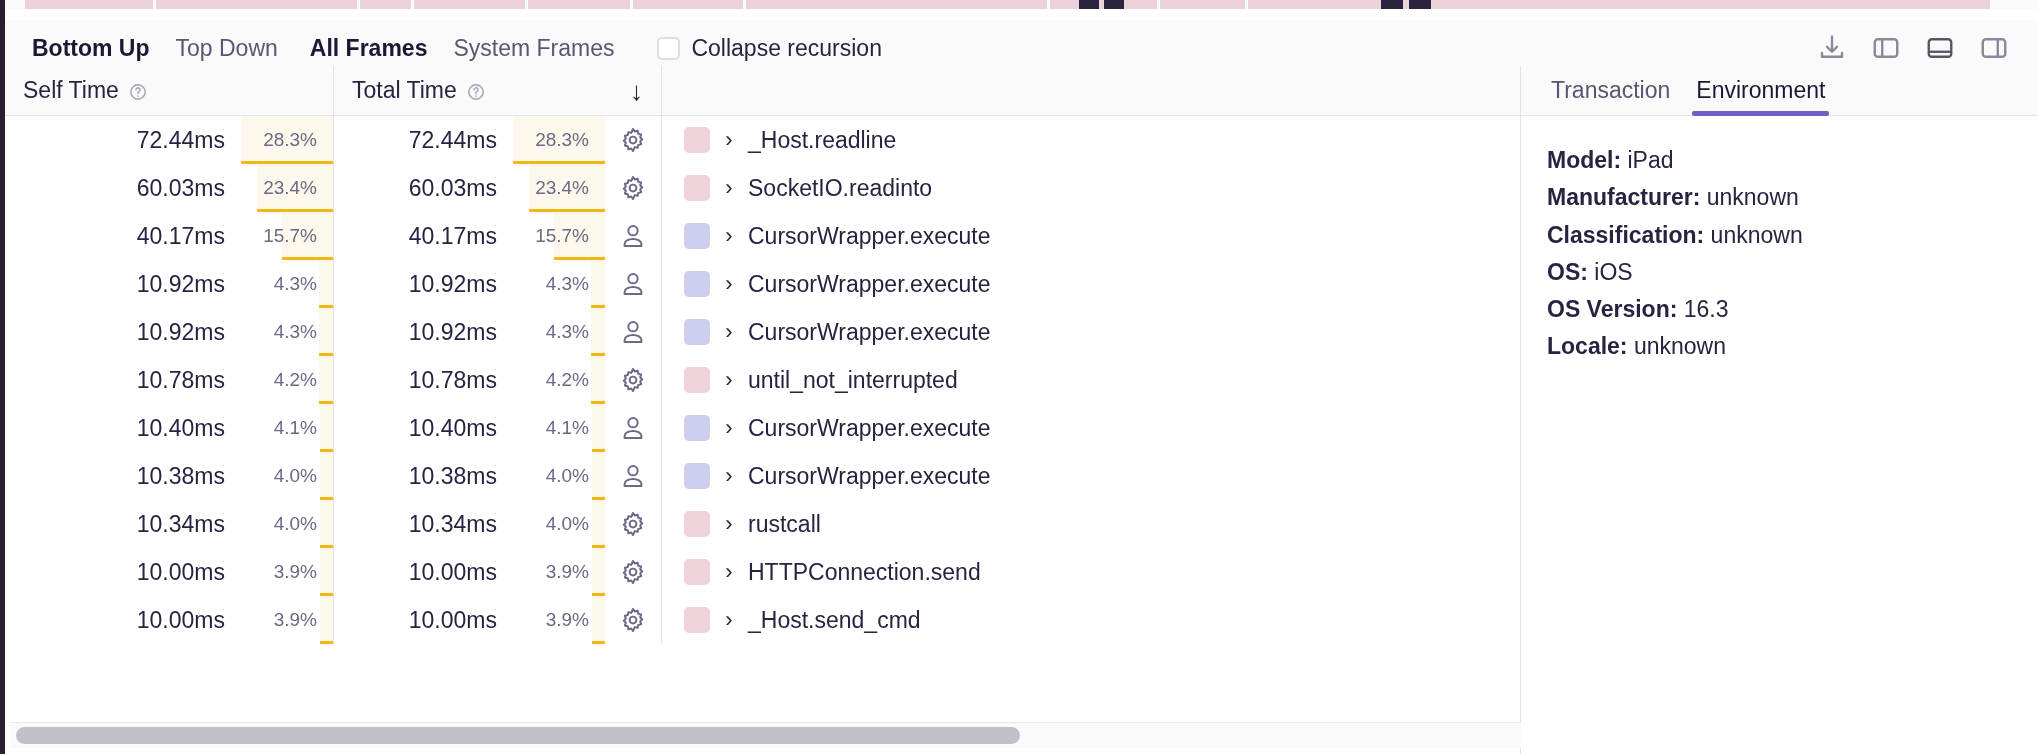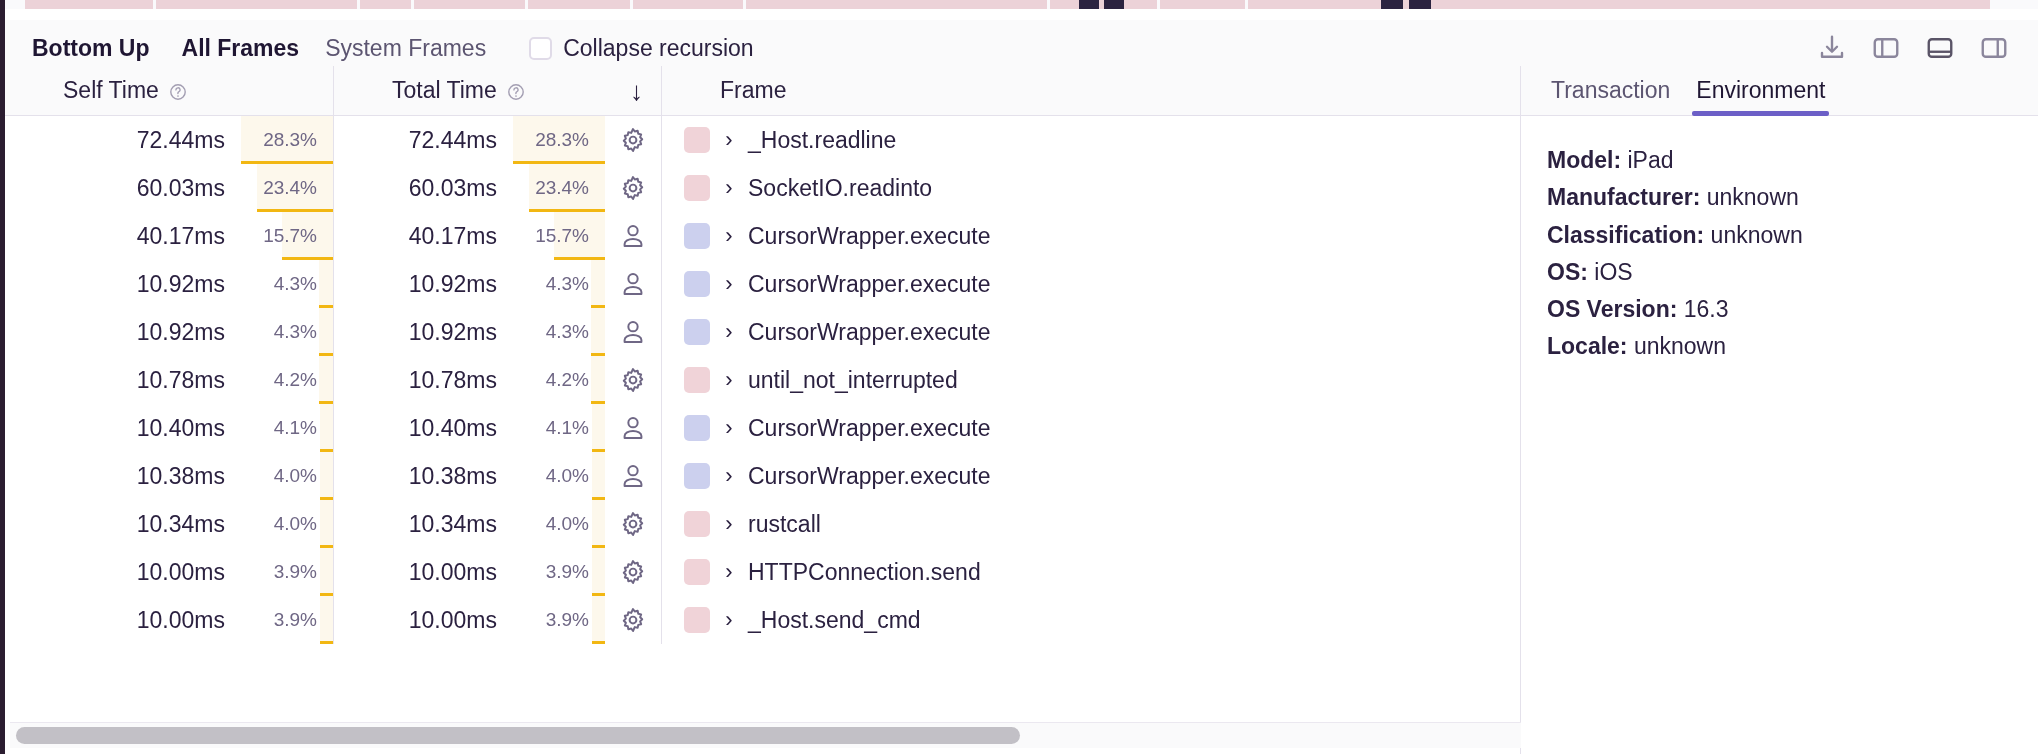--- a/index.html
+++ b/index.html
@@ -127,21 +127,21 @@
     display: flex; align-items: center;
     font-size: 23px; color: #2b2140;
     border-right: 1px solid #e4e1eb;
     padding: 0 18px;
     cursor: pointer;
     position: relative;
   }
   .th.self  { width: 329px; }
   .th.total { width: 328px; text-align: right; }
   .th.frame { flex: 1; border-right: none; }
-  .th-label { white-space: nowrap; margin-left: 40px; }
+  .th-label { white-space: nowrap; }
   .qmark {
     margin-left: 9px;
     width: 20px; height: 20px;
     flex: none;
   }
   .sort-arrow { margin-left: auto; color: #2b2140; font-size: 26px; line-height: 1; }
 
   
   .tbody { flex: 1; position: relative; overflow: hidden; }
   .row { display: flex; height: 48px; align-items: stretch; }
@@ -287,20 +287,23 @@
     <div class="fblk" style="left:1099px;width:20px;"></div>
     <div class="fblk" style="left:1376px;width:22px;"></div>
     <div class="fblk" style="left:1404px;width:22px;"></div>
     <div class="fgap" style="left:1985px;width:53px;"></div>
   </div>
 
   <div class="toolbar">
     <div class="tabs">
       <div class="tab active">
         <span>Bottom Up</span>
+      </div>
+      <div class="tab">
+        <span>Top Down</span>
       </div>
       <div class="tab-gap"></div>
       <div class="tab active">
         <span>All Frames</span>
       </div>
       <div class="tab">
         <span>System Frames</span>
       </div>
       <div class="collapse-wrap">
         <span class="checkbox"></span>
@@ -355,23 +358,20 @@
           <span class="th-label">Total Time</span>
           <span class="qmark">
             <svg width="20" height="20" viewBox="0 0 20 20" fill="none" stroke="#a39eb2" stroke-width="1.4">
               <circle cx="10" cy="10" r="7.2"></circle>
               <path d="M7.9 7.9a2.1 2.1 0 1 1 2.8 2c-.6.3-.8.7-.8 1.3v.4" stroke-linecap="round"></path>
               <circle cx="10" cy="14" r="0.85" fill="#a39eb2" stroke="none"></circle>
             </svg>
           </span>
           <span class="sort-arrow">↓</span>
         </div>
-        <div class="th frame">
-          <span class="th-label">Frame</span>
-        </div>
       </div>
 
       <div class="tbody" id="tbody">
           <div class="row">
             <div class="cell-time">
               <span class="ms">72.44ms</span>
               <div class="pct-box">
                 <div class="pct-bg" style="width:92px;background:#fdf8ec;"></div>
                 <div class="pct-underline" style="width:92px;background:#f2b712;"></div>
                 <span class="pct-text">28.3%</span>

